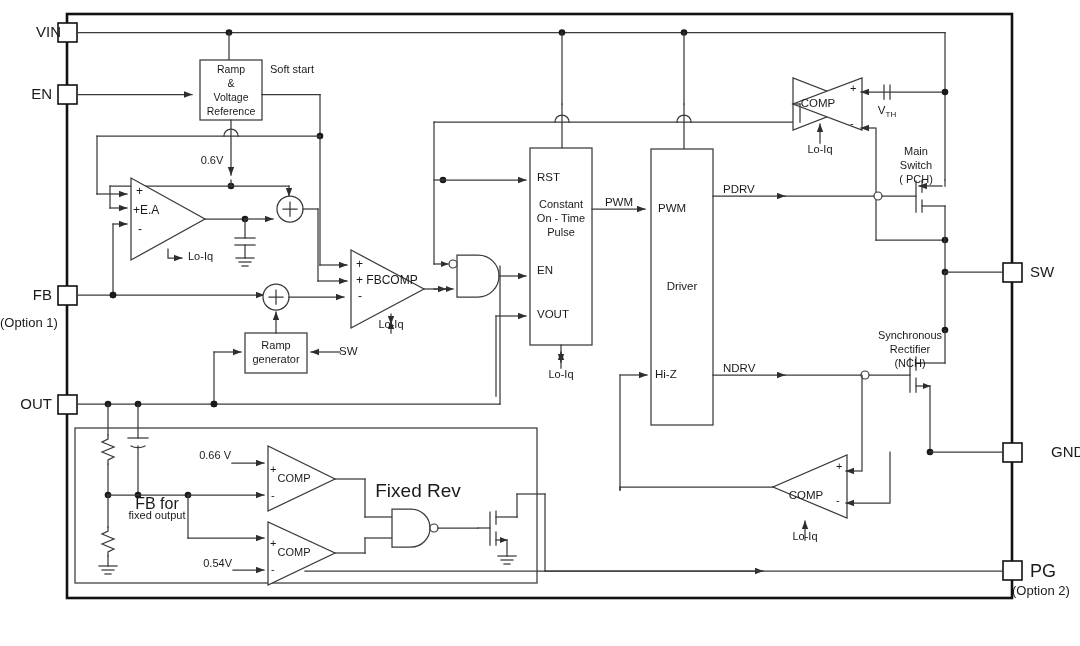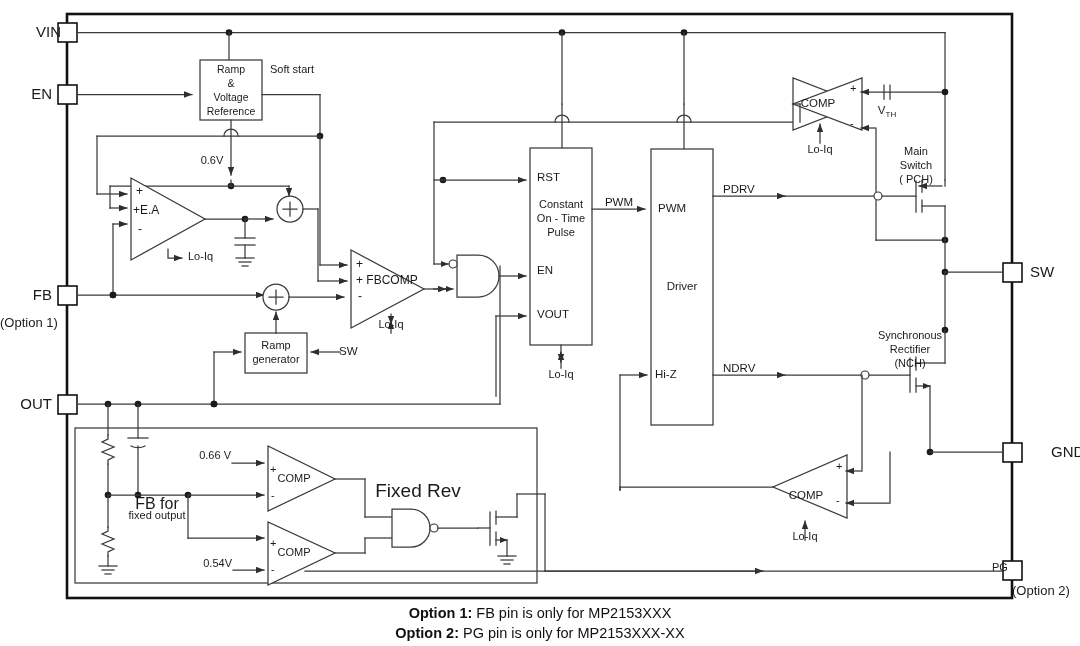--- a/index.html
+++ b/index.html
@@ -306,21 +306,21 @@
 </svg>
 
 <div class="lbl r" style="left:52px;top:24px;font-size:15px;margin-left:9px;">VIN</div>
 <div class="lbl r" style="left:52px;top:86px;font-size:15px;">EN</div>
 <div class="lbl r" style="left:52px;top:287px;font-size:15px;">FB</div>
 <div class="lbl" style="left:0px;top:316px;font-size:13px;">(Option 1)</div>
 <div class="lbl r" style="left:52px;top:396px;font-size:15px;">OUT</div>
 
 <div class="lbl" style="left:1030px;top:264px;font-size:15px;">SW</div>
 <div class="lbl" style="left:1030px;top:444px;font-size:15px;margin-left:21px;">GND</div>
-<div class="lbl" style="left:992px;top:562px;font-size:11px;">PG</div>
+<div class="lbl" style="left:1030px;top:562px;font-size:18px;">PG</div>
 <div class="lbl" style="left:1012px;top:584px;font-size:13px;">(Option 2)</div>
 
 <div class="lbl c" style="left:231px;top:64px;font-size:10.5px;">Ramp</div>
 <div class="lbl c" style="left:231px;top:78px;font-size:10.5px;">&amp;</div>
 <div class="lbl c" style="left:231px;top:92px;font-size:10.5px;">Voltage</div>
 <div class="lbl c" style="left:231px;top:106px;font-size:10.5px;">Reference</div>
 
 <div class="lbl" style="left:270px;top:64px;font-size:11px;">Soft start</div>
 <div class="lbl c" style="left:212px;top:155px;font-size:11px;">0.6V</div>
 
@@ -378,20 +378,14 @@
 <div class="lbl c" style="left:157px;top:510px;font-size:11px;">fixed output</div>
 <div class="lbl r" style="left:231px;top:450px;font-size:11px;">0.66 V</div>
 <div class="lbl r" style="left:232px;top:558px;font-size:11px;">0.54V</div>
 <div class="lbl" style="left:270px;top:464px;font-size:11px;">+</div>
 <div class="lbl c" style="left:294px;top:473px;font-size:11px;">COMP</div>
 <div class="lbl" style="left:271px;top:490px;font-size:11px;">-</div>
 <div class="lbl" style="left:270px;top:538px;font-size:11px;">+</div>
 <div class="lbl c" style="left:294px;top:547px;font-size:11px;">COMP</div>
 <div class="lbl" style="left:271px;top:564px;font-size:11px;">-</div>
 
-<div class="caption" style="top:605px;">
-  <b>Option 1:</b><span> FB pin is only for MP2153XXX</span>
+
 </div>
-<div class="caption" style="top:625px;">
-  <b>Option 2:</b><span> PG pin is only for MP2153XXX-XX</span>
-</div>
-
-</div>
 
 </body></html>

